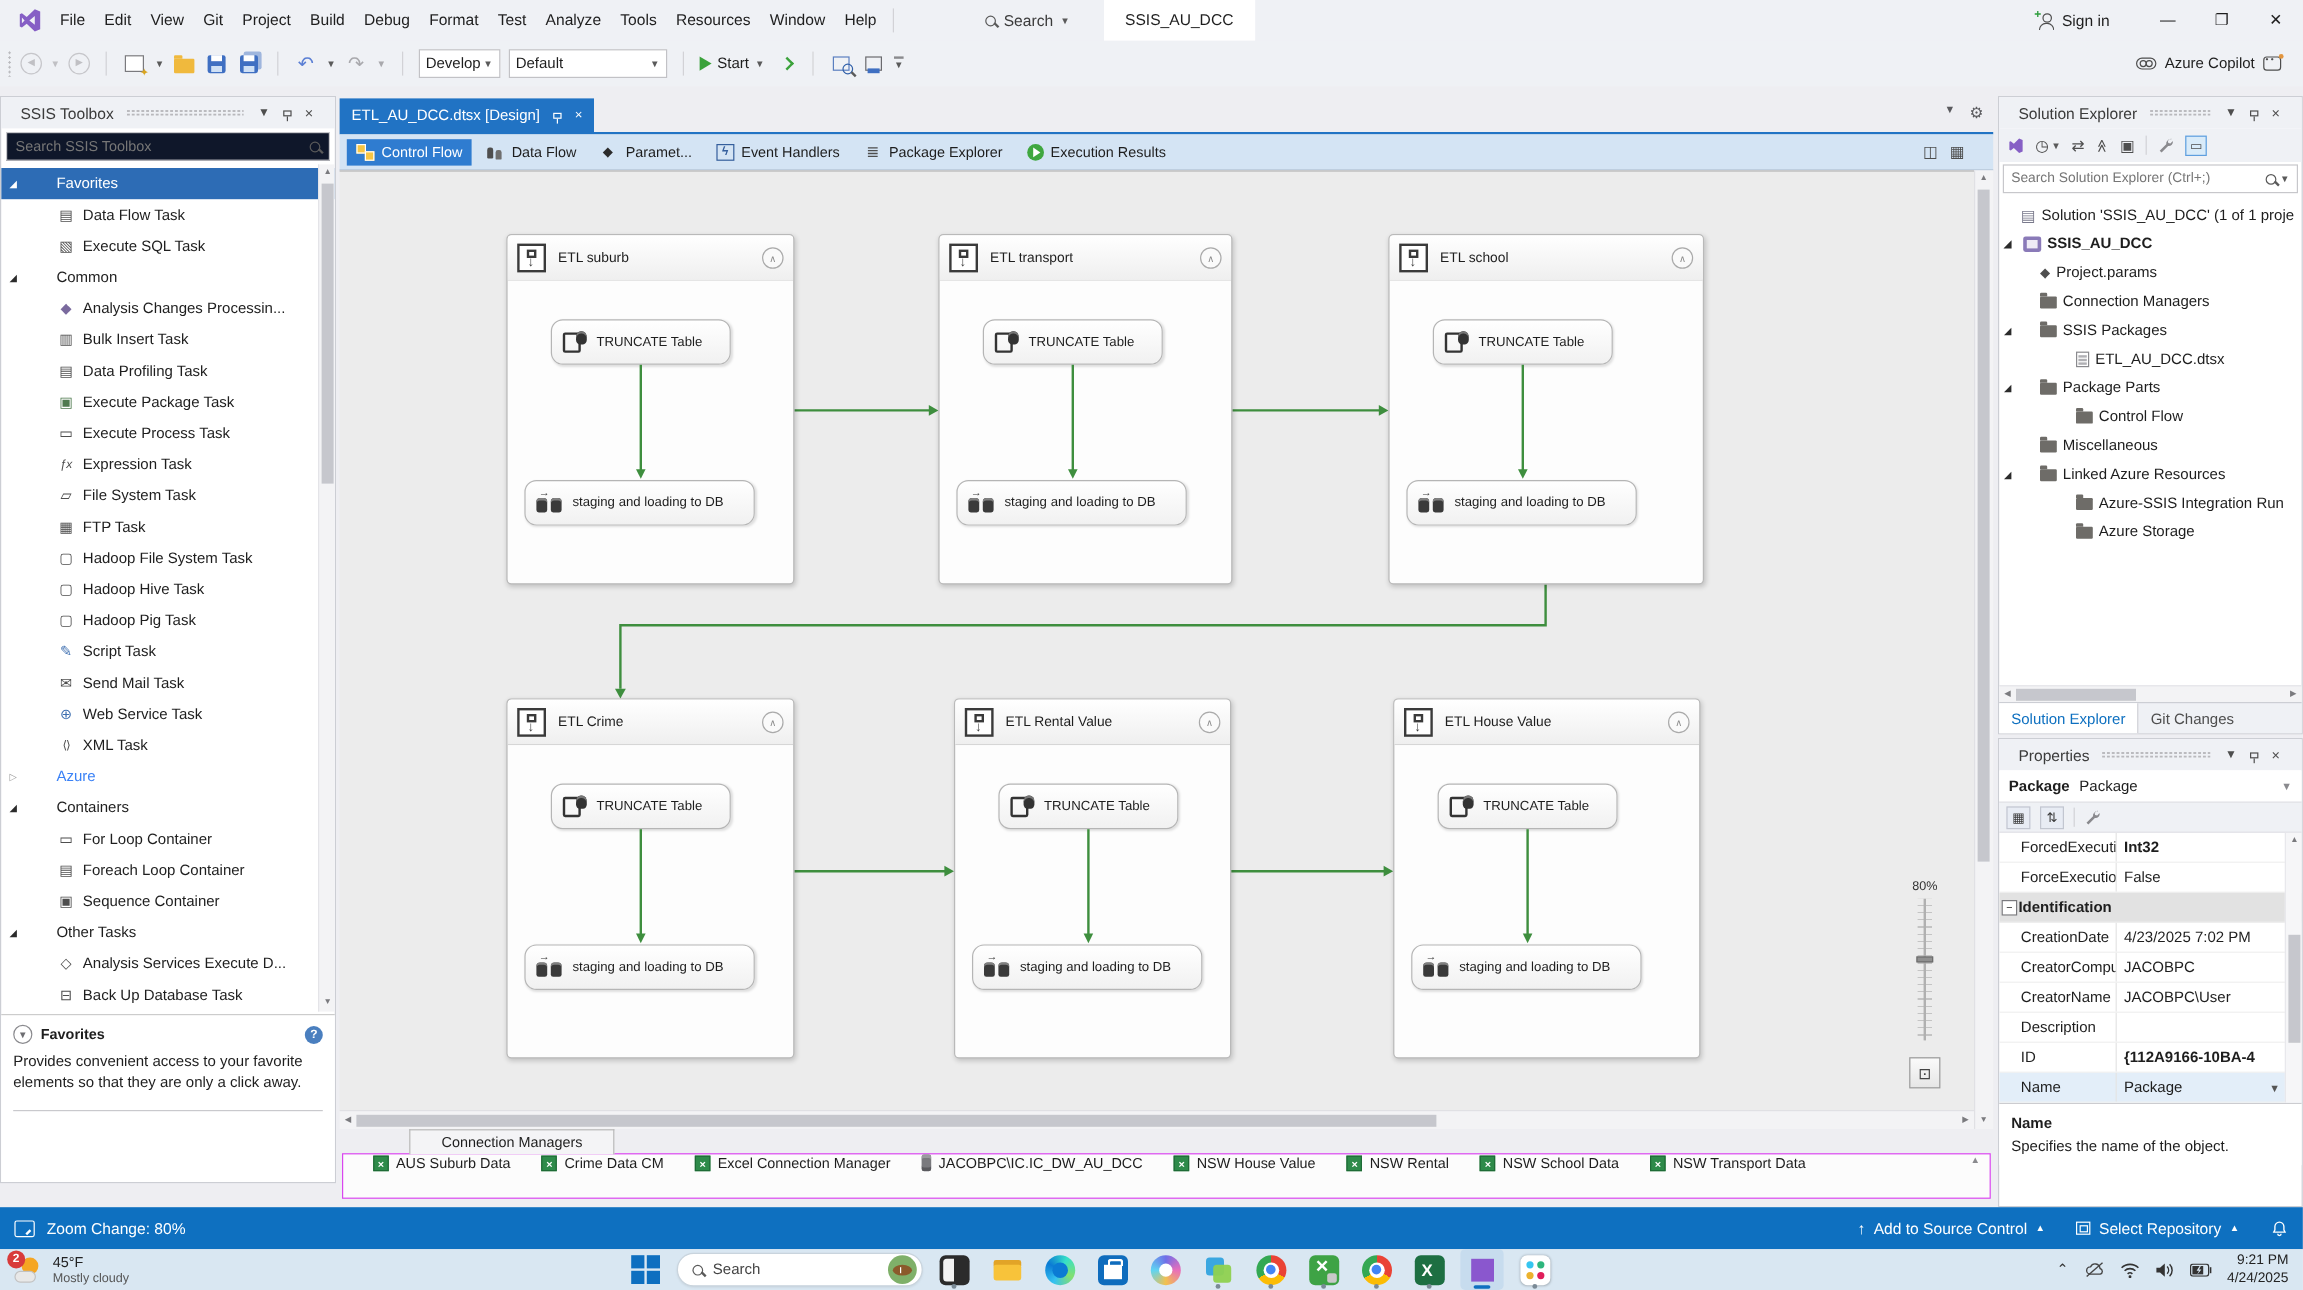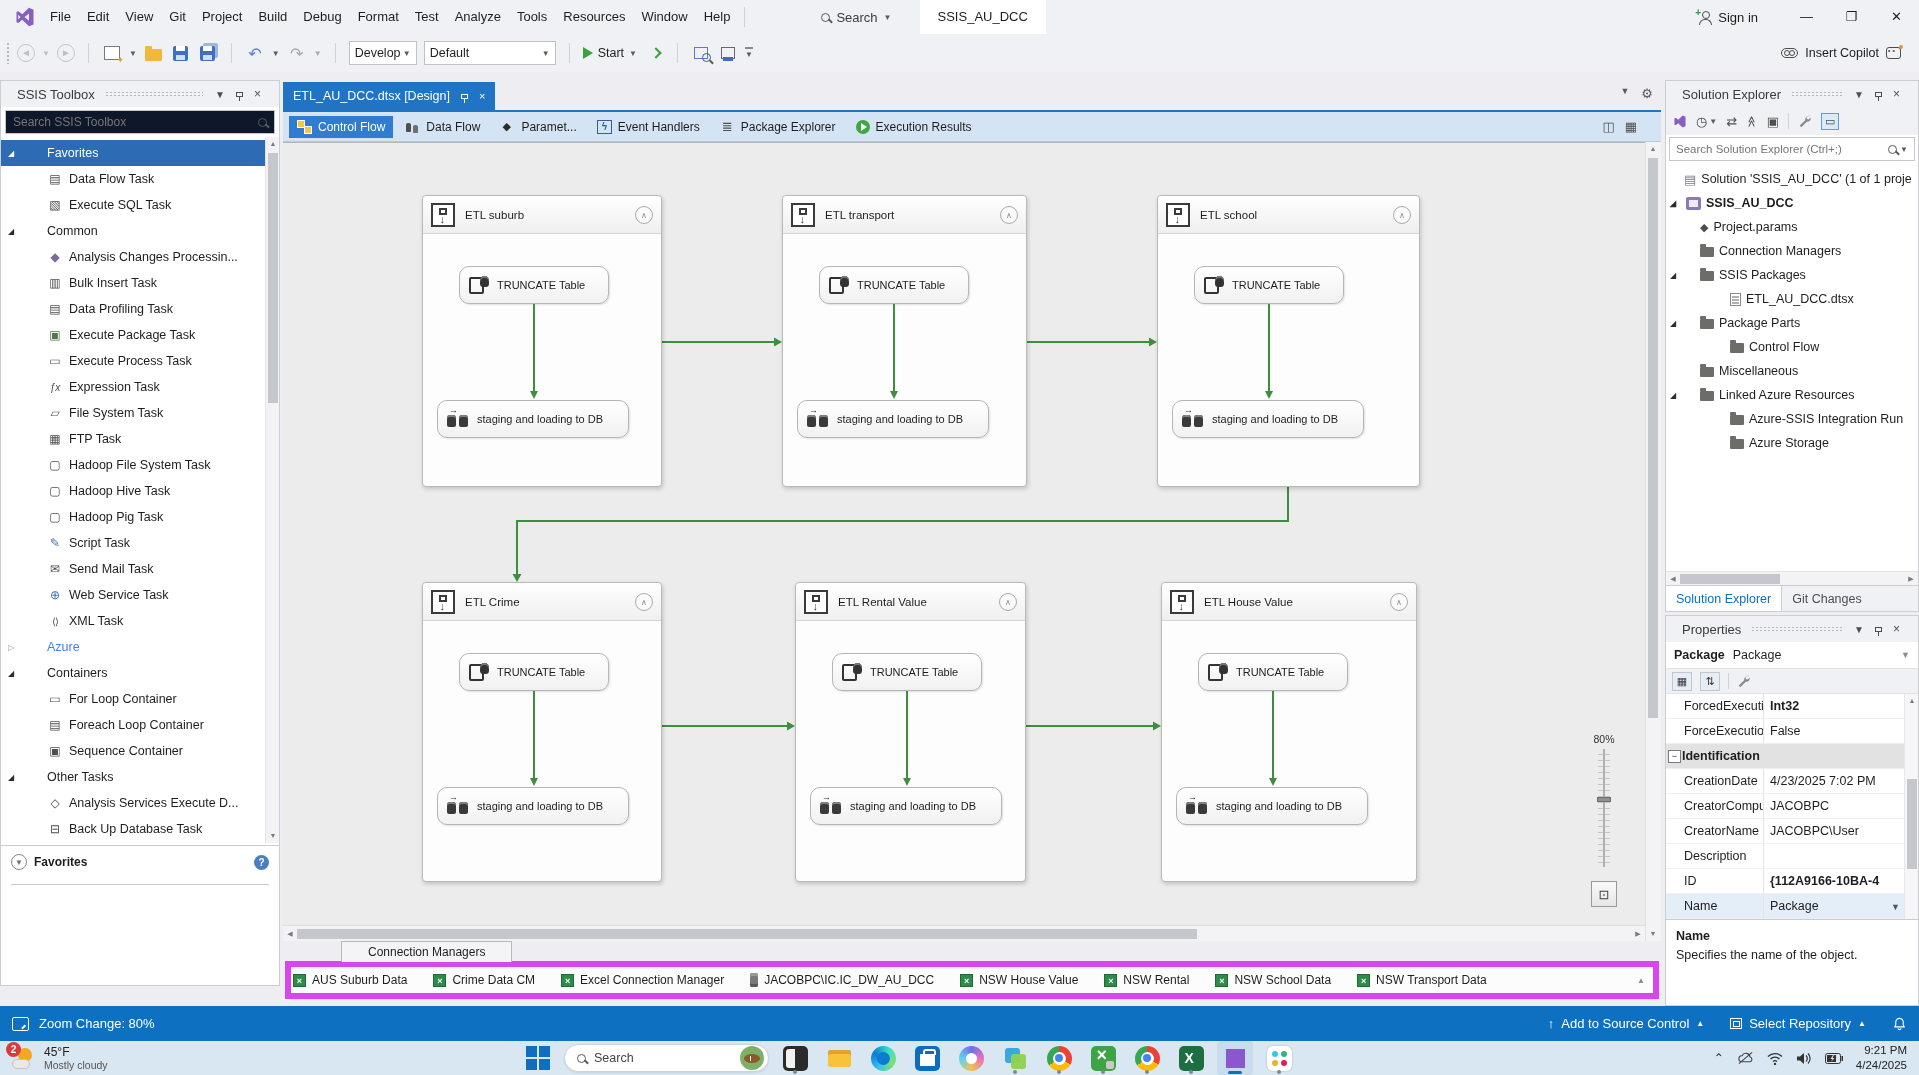--- a/index.html
+++ b/index.html
@@ -145,21 +145,21 @@
   .zfit{width:26px;height:26px;border:1px solid #9a9a9a;background:linear-gradient(#fafafa,#e6e6e6);font-size:13px;color:#444;text-align:center;line-height:25px;margin:14px auto 0;}
 
   
   #vscroll{position:absolute;right:0;top:62px;width:16px;height:799px;background:#f3f3f5;border-left:1px solid #e0e0e4;}
   #hscroll{position:absolute;left:0;top:845px;width:1362px;height:16px;background:#f3f3f5;border-top:1px solid #e0e0e4;display:flex;align-items:center;}
   .sb-thumb-h{height:10px;background:#c6c7cd;margin-top:0px;}
 
   
   #cmregion{position:absolute;left:0;top:861px;width:1378px;height:65px;background:#eeeef2;}
   .cm-tab{display:inline-block;margin-left:58px;padding:3px 26px;background:#f4f4f6;border:1px solid #b9b9b9;border-bottom:none;font-size:12px;position:relative;z-index:2;}
-  .cm-list{position:relative;margin:-1px 2px 0 2px;height:38px;border:6px solid #d946ef;background:#fcfcfc;display:flex;align-items:center;gap:26px;padding:0 2px;}
+  .cm-list{position:relative;margin:-1px 2px 0 2px;height:38px;border:1px solid #d946ef;background:#fcfcfc;display:flex;align-items:flex-start;gap:26px;padding:0 25px;}
   .cm-item{display:flex;align-items:center;gap:6px;font-size:12px;}
   .cmic{display:inline-block;}
   .cmic.xl{width:13px;height:13px;background:#2e8b4a;border:1px solid #1e6b36;color:#fff;font-size:9px;font-weight:bold;text-align:center;line-height:12px;}
   .cmic.xl::before{content:"×";}
   .cmic.db{width:8px;height:14px;background:#7a7a7e;border-radius:2px;box-shadow:inset 0 3px 0 #9a9a9e, inset 0 -3px 0 #5a5a5e;}
   .cm-up{position:absolute;right:8px;color:#8a8a8e;font-size:8px;}
 
   
   #solexp{position:absolute;left:1665px;top:80px;width:254px;height:532px;background:#fff;border:1px solid #ccced4;}
   .se-toolbar{height:28px;background:#eff1f5;display:flex;align-items:center;gap:9px;padding:0 7px;color:#4e4e4e;font-size:13px;}
@@ -371,21 +371,21 @@
     <span style="width:14px;height:12px;border:1.4px solid #5a7fc0;display:inline-block;"></span>
     <span class="mag" style="position:absolute;right:0;bottom:1px;border-color:#2f5fa8;"></span>
   </div>
   <div class="t-ico" style="position:relative;">
     <span style="width:14px;height:12px;border:1.4px solid #6a6a6e;display:inline-block;"></span>
     <span style="position:absolute;left:5px;bottom:2px;width:10px;height:4px;background:#3f6fc2;"></span>
   </div>
   <span class="caret" style="border-top:2px solid #8a8a8e;padding-top:1px;">▼</span>
   <div class="copilot-grp">
     <span class="goggles"></span>
-    <span>Insert Copilot</span>
+    <span>Azure Copilot</span>
     <span class="cp-face"></span>
   </div>
 </div>
 
 <div id="toolbox">
   <div class="pn-title">
     <span>SSIS Toolbox</span>
     <span class="pn-grip"></span>
     <span class="pn-btn">▼</span>
     <span class="pin"></span>
@@ -564,20 +564,21 @@
     <div class="sb-arrow">▲</div>
     <div class="sb-thumb" style="top:16px;height:250px;"></div>
     <div class="sb-arrow" style="position:absolute;bottom:0;">▼</div>
   </div>
   <div id="tbx-desc">
     <div class="desc-hd">
       <span class="chev-circ">▼</span>
       <b>Favorites</b>
       <span class="help-circ">?</span>
     </div>
+    <p>Provides convenient access to your favorite elements so that they are only a click away.</p>
     <div class="desc-line"></div>
   </div>
 </div>
 
 <div id="editor">
   <div id="doctabs">
     <div class="doctab">
       <span>ETL_AU_DCC.dtsx [Design]</span>
       <span class="pin"></span>
       <span class="doctab-x">×</span>

